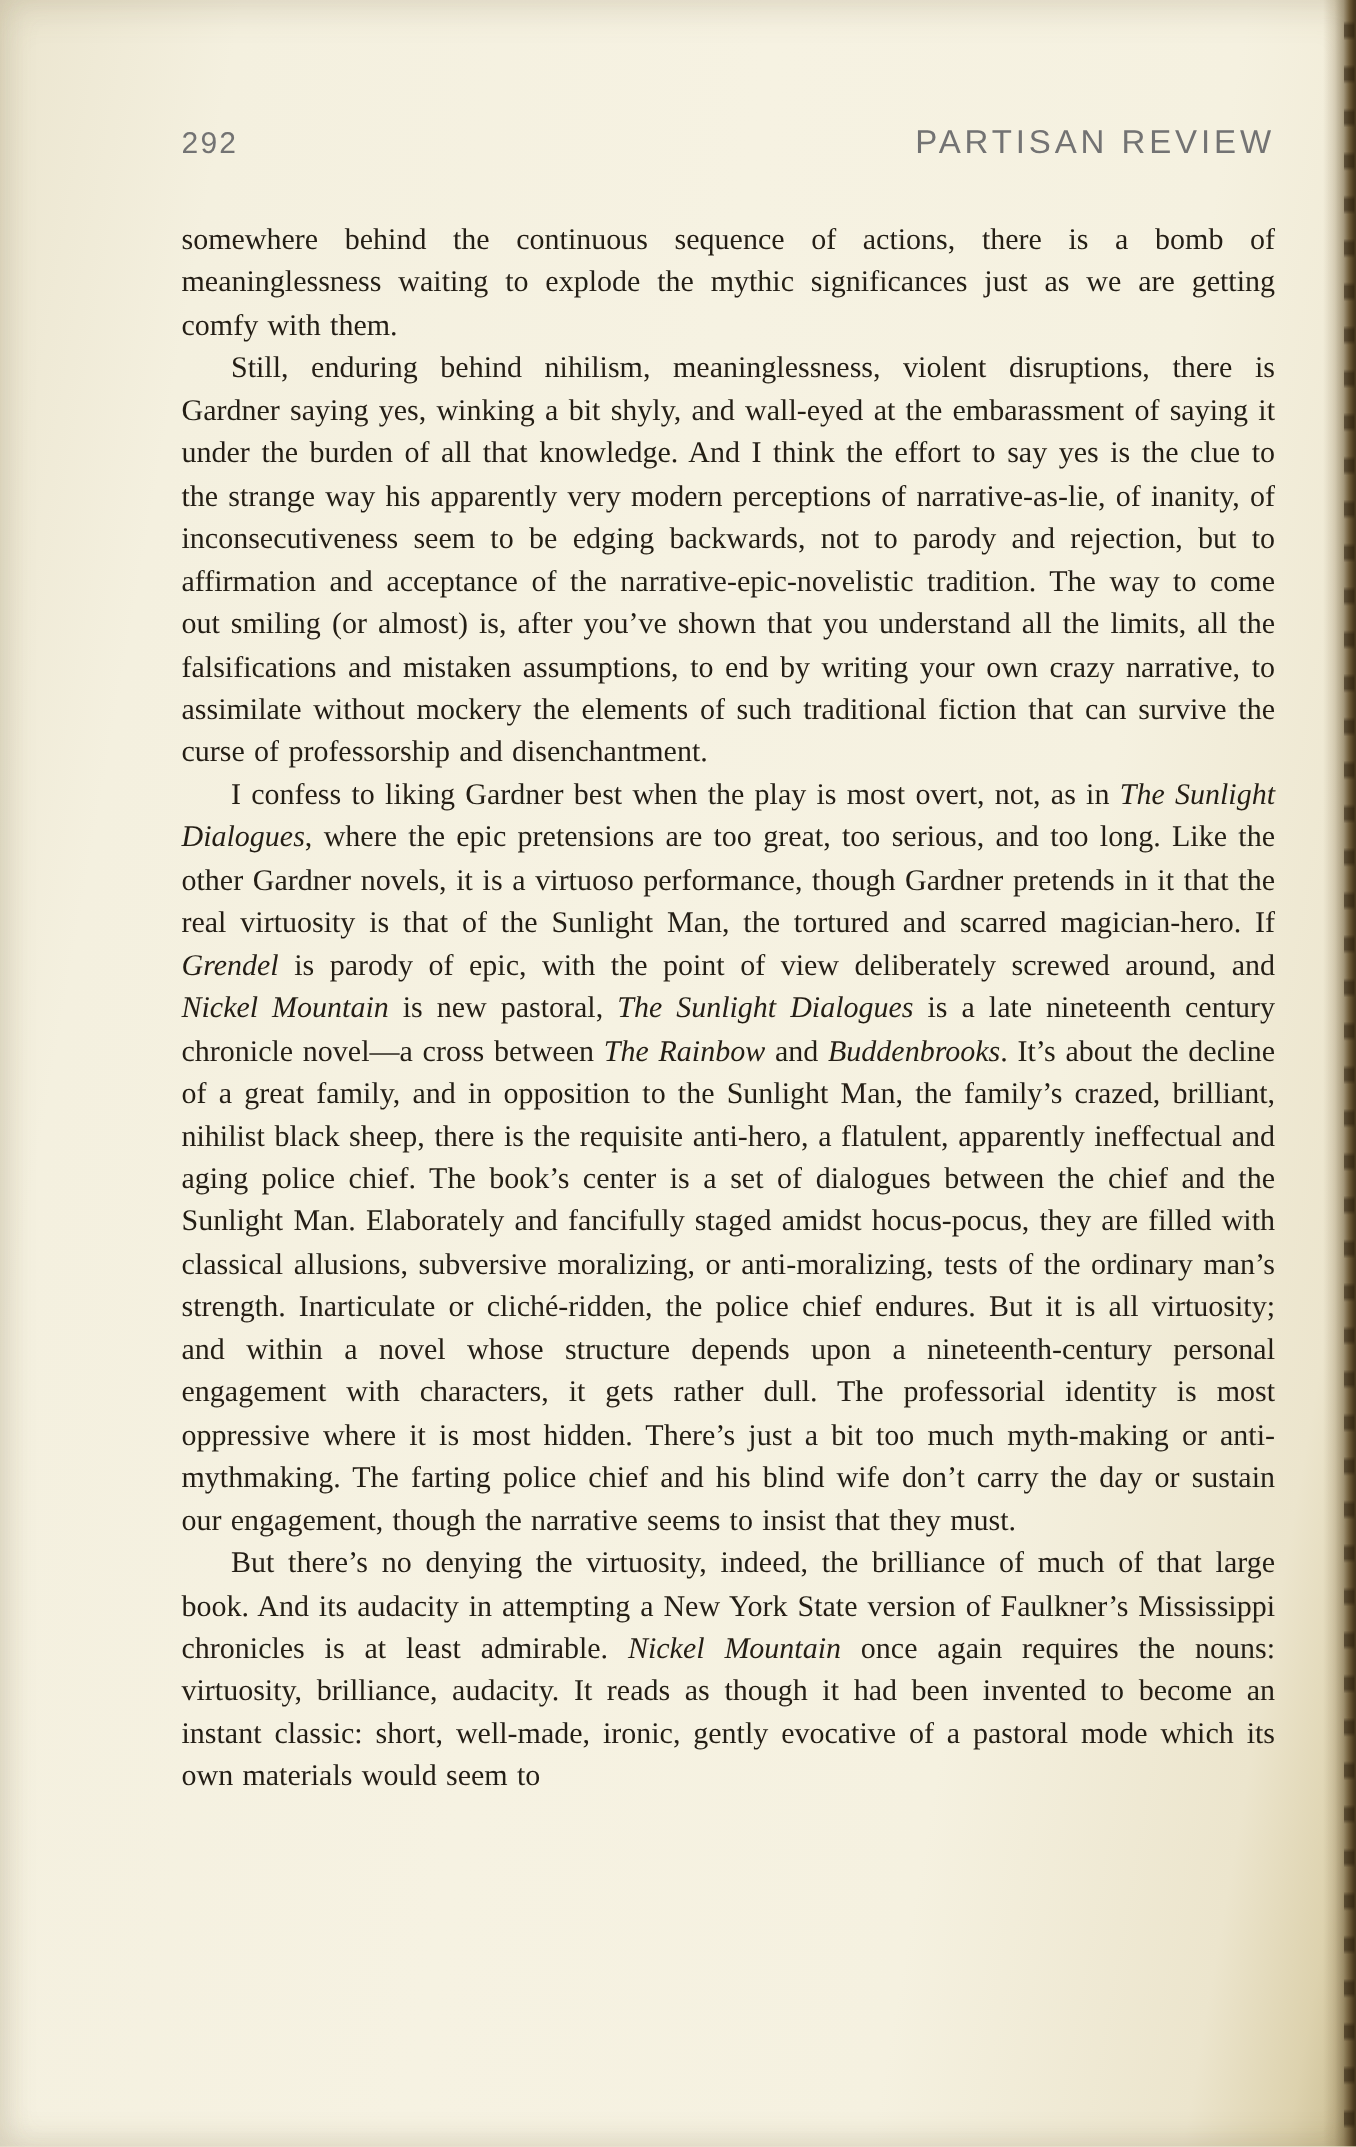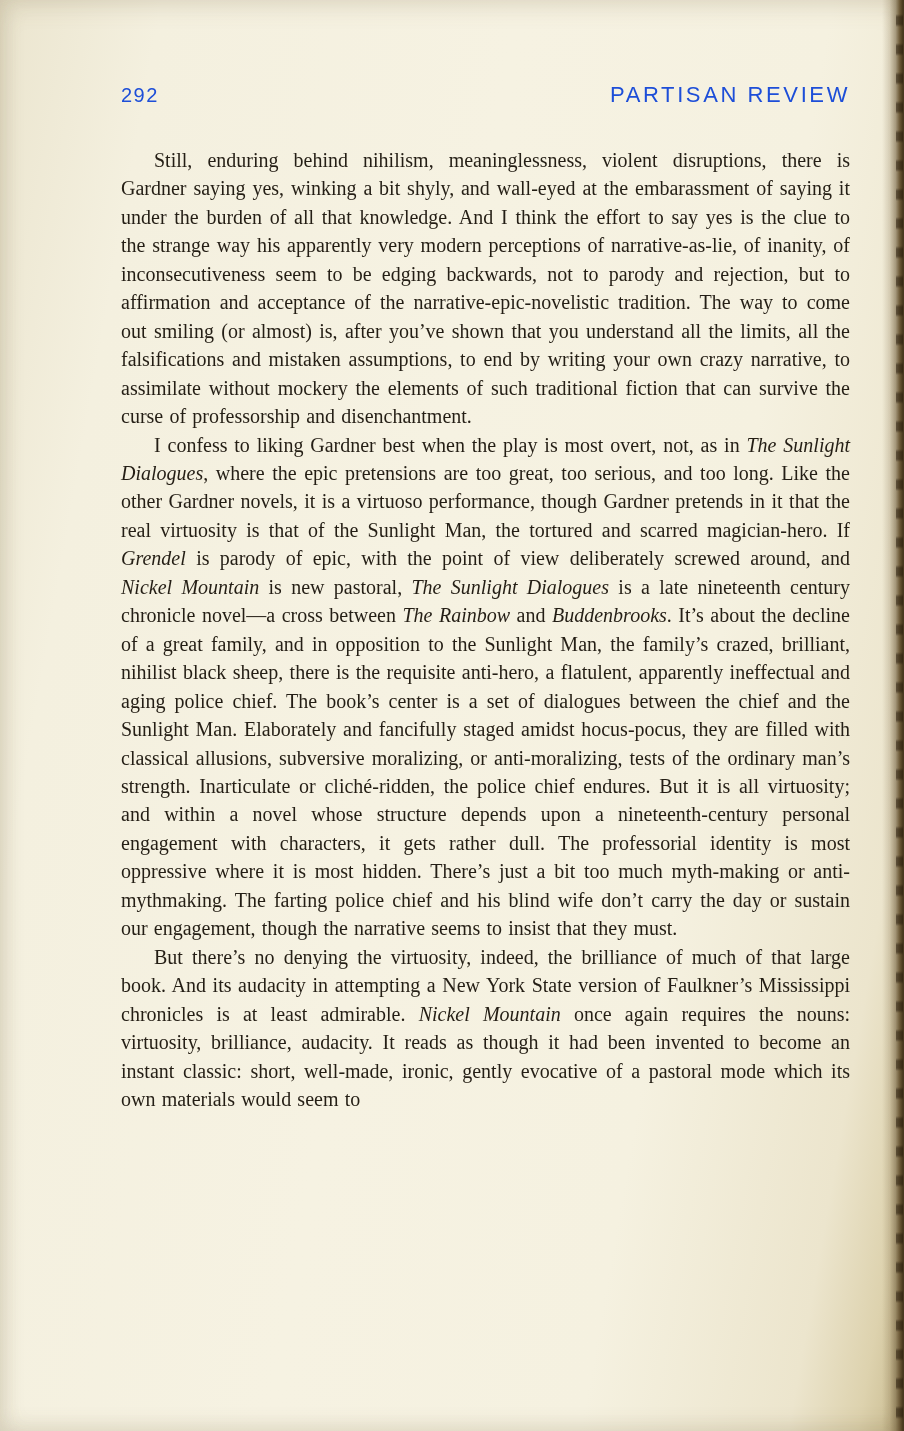--- a/index.html
+++ b/index.html
@@ -31,21 +31,21 @@
     background: repeating-linear-gradient(to bottom,
       rgba(40,28,12,0) 0px, rgba(40,28,12,0) 10px,
       rgba(40,28,12,0.55) 13px, rgba(40,28,12,0.55) 20px,
       rgba(40,28,12,0) 23px, rgba(40,28,12,0) 29px);
     border-radius: 3px;
   }
   .page-header {
     position: absolute; left: 121px; width: 729px; top: 82px;
     display: flex; justify-content: space-between; align-items: baseline;
     font-family: "Liberation Sans", sans-serif;
-    color: #1d4ed8;
+    color: #737373;
     text-align: right;
   }
   .page-number { font-size: 20px; letter-spacing: 1.5px; }
   .journal-title { font-size: 22px; letter-spacing: 2.6px; }
   .body-text {
     position: absolute; left: 121px; width: 729px; top: 146px;
     font-size: 20px; line-height: 28.45px;
     color: #241e15;
     text-align: justify;
     word-spacing: 0.06em;
@@ -61,16 +61,17 @@
 <div class="page-edge">
   <div class="edge-marks"></div>
 </div>
 
 <header class="page-header">
   <span class="page-number">292</span>
   <span class="journal-title">PARTISAN REVIEW</span>
 </header>
 
 <article class="body-text">
+    <p class=""><span>somewhere behind the continuous sequence of actions, there is a bomb of meaninglessness waiting to explode the mythic significances just as we are getting comfy with them.</span></p>
     <p class="indent"><span>Still, enduring behind nihilism, meaninglessness, violent disruptions, there is Gardner saying yes, winking a bit shyly, and wall-eyed at the embarassment of saying it under the burden of all that knowledge. And I think the effort to say yes is the clue to the strange way his apparently very modern perceptions of narrative-as-lie, of inanity, of inconsecutiveness seem to be edging backwards, not to parody and rejection, but to affirmation and acceptance of the narrative-epic-novelistic tradition. The way to come out smiling (or almost) is, after you’ve shown that you understand all the limits, all the falsifications and mistaken assumptions, to end by writing your own crazy narrative, to assimilate without mockery the elements of such traditional fiction that can survive the curse of professorship and disenchantment.</span></p>
     <p class="indent"><span>I confess to liking Gardner best when the play is most overt, not, as in </span><em>The Sunlight Dialogues</em><span>, where the epic pretensions are too great, too serious, and too long. Like the other Gardner novels, it is a virtuoso performance, though Gardner pretends in it that the real virtuosity is that of the Sunlight Man, the tortured and scarred magician-hero. If </span><em>Grendel</em><span> is parody of epic, with the point of view deliberately screwed around, and </span><em>Nickel Mountain</em><span> is new pastoral, </span><em>The Sunlight Dialogues</em><span> is a late nineteenth century chronicle novel—a cross between </span><em>The Rainbow</em><span> and </span><em>Buddenbrooks</em><span>. It’s about the decline of a great family, and in opposition to the Sunlight Man, the family’s crazed, brilliant, nihilist black sheep, there is the requisite anti-hero, a flatulent, apparently ineffectual and aging police chief. The book’s center is a set of dialogues between the chief and the Sunlight Man. Elaborately and fancifully staged amidst hocus-pocus, they are filled with classical allusions, subversive moralizing, or anti-moralizing, tests of the ordinary man’s strength. Inarticulate or cliché-ridden, the police chief endures. But it is all virtuosity; and within a novel whose structure depends upon a nineteenth-century personal engagement with characters, it gets rather dull. The professorial identity is most oppressive where it is most hidden. There’s just a bit too much myth-making or anti-mythmaking. The farting police chief and his blind wife don’t carry the day or sustain our engagement, though the narrative seems to insist that they must.</span></p>
     <p class="indent"><span>But there’s no denying the virtuosity, indeed, the brilliance of much of that large book. And its audacity in attempting a New York State version of Faulkner’s Mississippi chronicles is at least admirable. </span><em>Nickel Mountain</em><span> once again requires the nouns: virtuosity, brilliance, audacity. It reads as though it had been invented to become an instant classic: short, well-made, ironic, gently evocative of a pastoral mode which its own materials would seem to</span></p>
   </article>
 
 </body></html>

